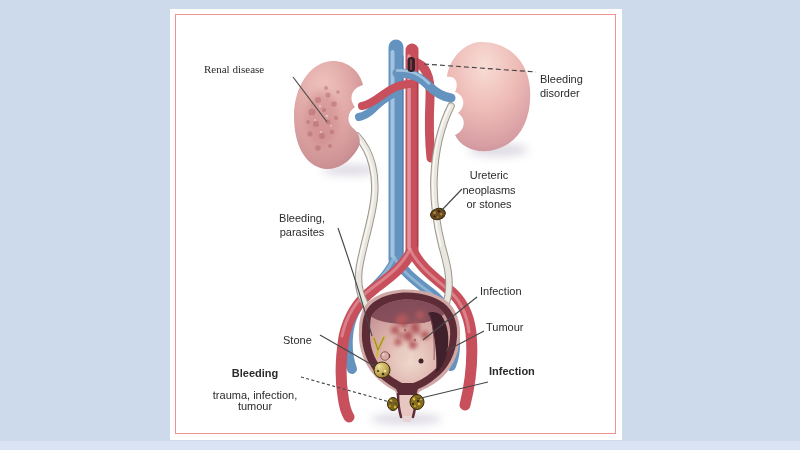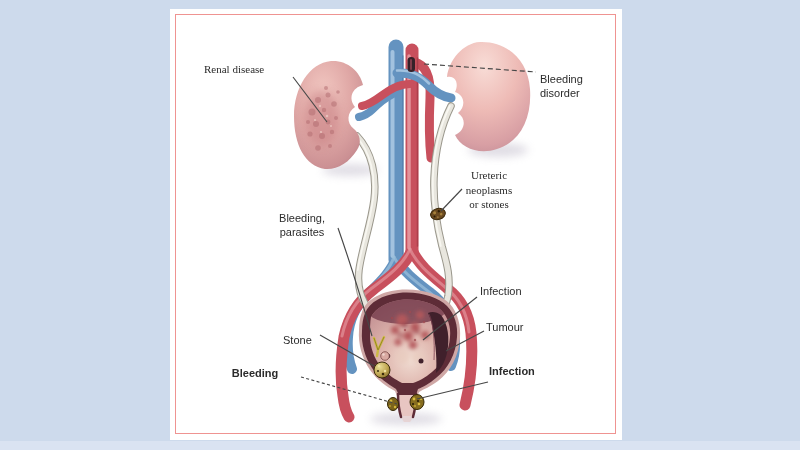--- a/index.html
+++ b/index.html
@@ -20,21 +20,21 @@
     position:absolute;left:175px;top:14px;width:439px;height:418px;
     border:1px solid #ef9391;
   }
   svg.illustration{position:absolute;left:0;top:0;}
   .lbl{
     position:absolute;
     font-size:11px;line-height:14px;color:#2b2b2b;
     white-space:pre-line;
   }
   .lbl.center{text-align:center;}
-  .lbl.lh14-5{line-height:14.5px;font-family:Liberation Serif, serif;}
+  .lbl.lh14-5{line-height:14.5px;}
   .lbl.lh11{line-height:11px;}
   .lbl .bold{font-weight:bold;}
 </style>
 </head>
 <body>
 
 <div class="bottom-strip"></div>
 <div class="panel"></div>
 <div class="panel-border"></div>
 
@@ -260,17 +260,19 @@
 neoplasms
 or stones</div>
 <div class="lbl center" style="left:269px;top:211px;width:66px;">Bleeding,
 parasites</div>
 <div class="lbl" style="left:283px;top:333px;">Stone</div>
 <div class="lbl" style="left:480px;top:284px;">Infection</div>
 <div class="lbl" style="left:486px;top:320px;">Tumour</div>
 
 <div class="lbl center lh11" style="left:203px;top:357px;width:104px;">
   <span class="bold">Bleeding</span><br>
+  <span>trauma, infection,
+tumour</span>
 </div>
 
 <div class="lbl lh11" style="left:489px;top:355px;">
   <span class="bold">Infection</span><br>
 </div>
 
 </body></html>

